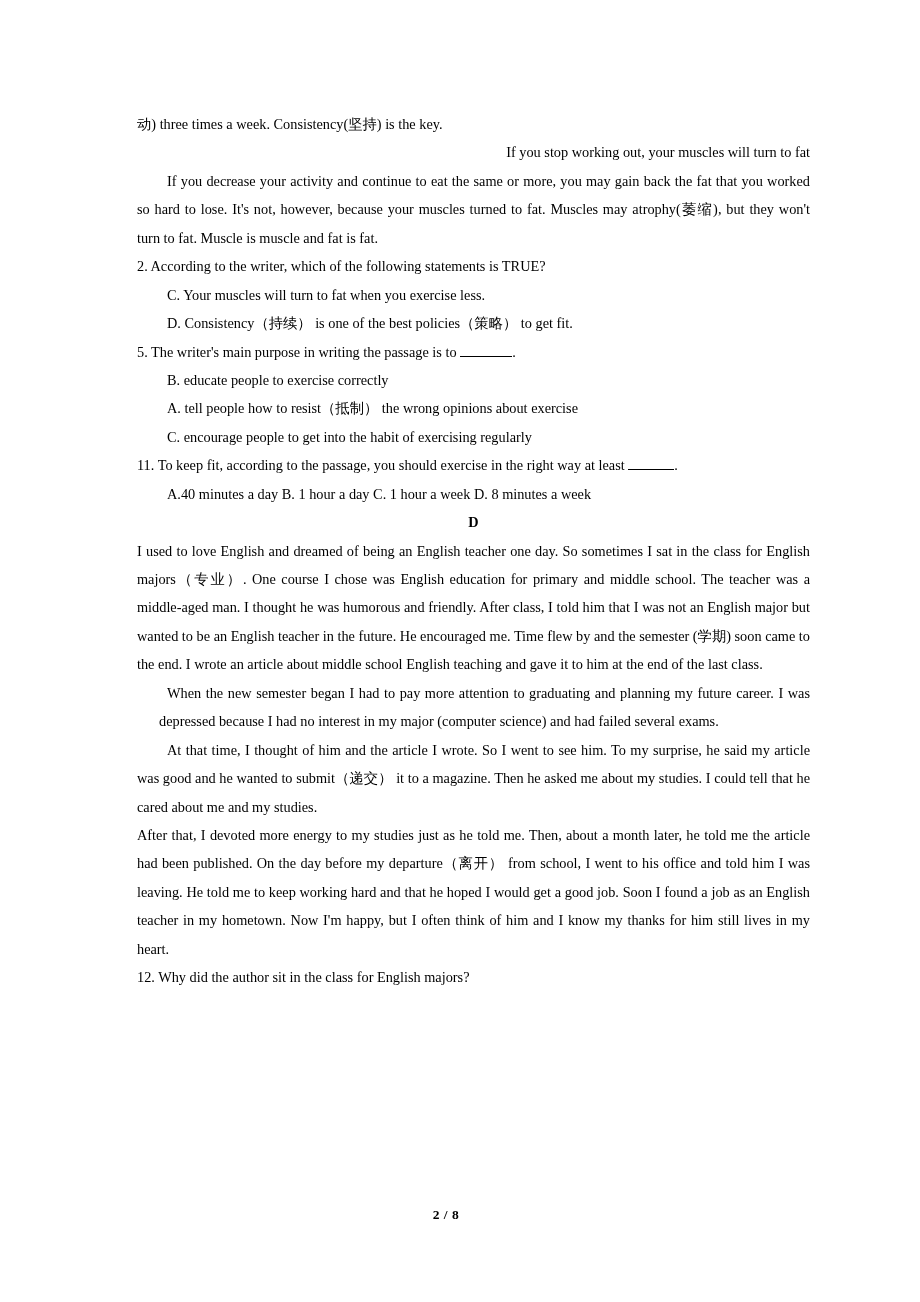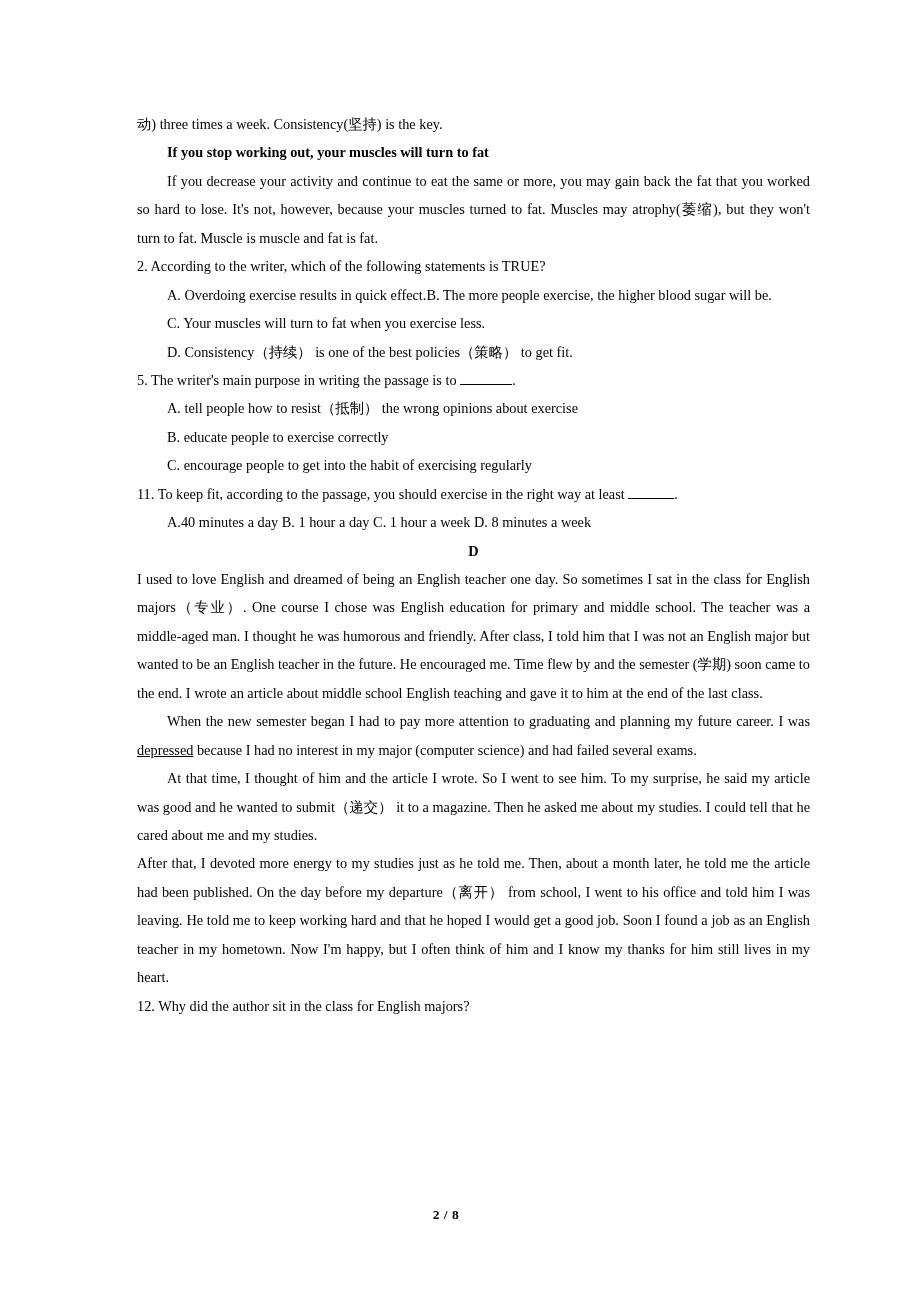--- a/index.html
+++ b/index.html
@@ -30,28 +30,29 @@
     padding: 0;
   }
   .just {
     text-align: justify;
     text-align-last: left;
   }
   .indent1 {
     text-indent: 2.1em;
   }
   .bold {
-    font-weight: bold;
+    font-weight: normal;
+    text-align: right;
   }
   .center-bold {
     text-align: center;
     font-weight: bold;
   }
   .underline {
-    text-decoration: underline;
+    margin-left: 22px;
   }
   .blank {
     display: inline-block;
     border-bottom: 1px solid #000;
     width: 52px;
     vertical-align: baseline;
   }
   .blank-sm {
     display: inline-block;
     border-bottom: 1px solid #000;
@@ -80,31 +81,30 @@
   <div class="doc-body">
 
     <p class="just">动) three times a week. Consistency(坚持) is the key.</p>
 
     <p class="indent1 bold">If you stop working out, your muscles will turn to fat</p>
 
     <p class="just indent1">If you decrease your activity and continue to eat the same or more, you may gain back the fat that you worked so hard to lose. It's not, however, because your muscles turned to fat. Muscles may atrophy(萎缩), but they won't turn to fat. Muscle is muscle and fat is fat.</p>
 
     <p class="just">2. According to the writer, which of the following statements is TRUE?</p>
 
-    <p class="just indent1">A. Overdoing exercise results in quick effect.B. The more people exercise, the higher blood sugar will be.</p>
 
     <p class="opt-line">C. Your muscles will turn to fat when you exercise less.</p>
 
     <p class="opt-line">D. Consistency（持续） is one of the best policies（策略） to get fit.</p>
 
     <p class="just"><span>5. The writer's main purpose in writing the passage is to </span><span class="blank"></span><span>.</span></p>
 
+    <p class="opt-line">B. educate people to exercise correctly</p>
+
     <p class="opt-line">A. tell people how to resist（抵制） the wrong opinions about exercise</p>
-
-    <p class="opt-line">B. educate people to exercise correctly</p>
 
     <p class="opt-line">C. encourage people to get into the habit of exercising regularly</p>
 
 
     <p class="just"><span>11. To keep fit, according to the passage, you should exercise in the right way at least </span><span class="blank-sm"></span><span>.</span></p>
 
     <p class="opt-line">A.40 minutes a day  B. 1 hour a day     C. 1 hour a week   D. 8 minutes a week</p>
 
     <p class="center-bold">D</p>
 

